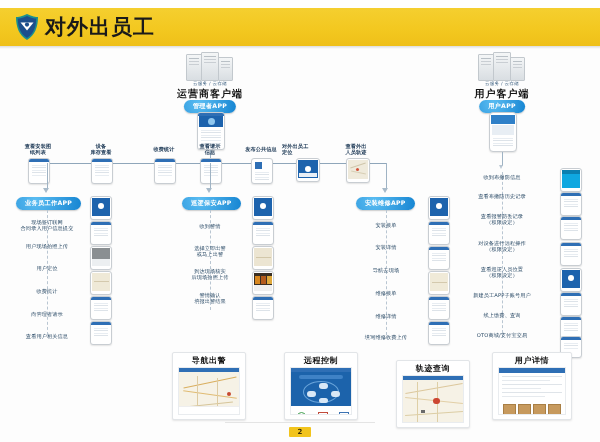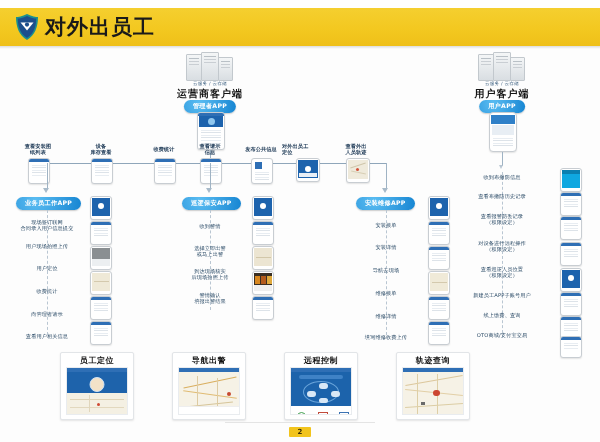--- a/index.html
+++ b/index.html
@@ -558,38 +558,20 @@
         <div class="scr" style="top:3px;">
           <div class="rows" style="top:1px;">
             <i></i>
             <i></i>
             <i></i>
           </div>
         </div>
     </div>
   </div>
 
-  <div class="card" style="left:60px;top:352px;width:72px;height:66px;">
-    <div class="ct">员工定位</div>
-    <div class="body">
-      <div class="hdrbar"></div>
-      <div class="bluepanel" style="top:4px;height:48%;">
-        <div style="position:absolute;left:50%;top:5px;transform:translateX(-50%);width:13px;height:13px;border-radius:50%;background:#f3e2c8;border:1.5px solid #cfe2f5;"></div>
-        <div style="position:absolute;left:14px;right:14px;top:21px;height:2px;background:#5d93c9;"></div>
-        <div style="position:absolute;left:8px;right:8px;top:25px;height:1.5px;background:#4b82bb;"></div>
-        <div style="position:absolute;left:8px;right:8px;top:28px;height:1.5px;background:#4b82bb;"></div>
-      </div>
-      <div class="mappanel" style="height:46%;">
-        <div style="position:absolute;left:3px;top:6px;right:3px;height:1px;background:#ddd2b6;"></div>
-        <div style="position:absolute;left:3px;top:14px;right:3px;height:1px;background:#e2d8be;"></div>
-        <div style="position:absolute;left:22px;top:2px;width:1px;bottom:2px;background:#e0d6bc;"></div>
-        <div style="position:absolute;left:30px;top:10px;width:3px;height:3px;border-radius:50%;background:#cf4a34;"></div>
-      </div>
-    </div>
-  </div>
 
   <div class="card" style="left:172px;top:352px;width:72px;height:66px;">
     <div class="ct">导航出警</div>
     <div class="body">
       <div class="hdrbar"></div>
       <div class="fullmap">
         <div style="position:absolute;left:4px;top:10px;width:54px;height:1px;background:#d9ae5e;transform:rotate(-12deg);"></div>
         <div style="position:absolute;left:4px;top:22px;width:54px;height:1px;background:#e0bb72;transform:rotate(8deg);"></div>
         <div style="position:absolute;left:6px;top:32px;width:48px;height:1px;background:#d6c59a;transform:rotate(-6deg);"></div>
         <div style="position:absolute;left:18px;top:4px;width:1px;height:40px;background:#ddcba2;"></div>
@@ -613,33 +595,53 @@
         <div style="position:absolute;left:28px;top:26px;width:9px;height:5px;border-radius:3px;background:#d9e8f6;"></div>
       </div>
       <div style="position:absolute;left:0;right:0;top:40px;bottom:0;background:#fff;">
         <div style="position:absolute;left:6px;top:4px;width:7px;height:7px;border:1px solid #3f9e4d;border-radius:50%;"></div>
         <div style="position:absolute;left:27px;top:4px;width:8px;height:7px;border:1px solid #c14a3a;"></div>
         <div style="position:absolute;left:48px;top:4px;width:8px;height:7px;border:1px solid #3c73b3;"></div>
       </div>
     </div>
   </div>
 
-  <div class="card" style="left:396px;top:352px;width:72px;height:66px;">
+  <div class="card" style="left:396px;top:360px;width:72px;height:66px;">
     <div class="ct">轨迹查询</div>
     <div class="body">
       <div class="hdrbar"></div>
       <div class="fullmap">
         <div style="position:absolute;left:2px;top:8px;width:58px;height:1px;background:#dcc79c;transform:rotate(-10deg);"></div>
         <div style="position:absolute;left:2px;top:20px;width:58px;height:1px;background:#e2cfa6;transform:rotate(6deg);"></div>
         <div style="position:absolute;left:2px;top:33px;width:58px;height:1px;background:#dccda4;transform:rotate(-4deg);"></div>
         <div style="position:absolute;left:14px;top:2px;width:1px;height:42px;background:#decfa6;"></div>
         <div style="position:absolute;left:34px;top:2px;width:1px;height:42px;background:#decfa6;"></div>
         <div style="position:absolute;left:30px;top:18px;width:7px;height:6px;border-radius:3px;background:#cc4631;"></div>
         <div style="position:absolute;left:18px;top:30px;width:4px;height:3px;background:#6a6a6a;"></div>
       </div>
     </div>
   </div>
 
+  <div class="card" style="left:492px;top:352px;width:78px;height:66px;">
+    <div class="ct">用户详情</div>
+    <div class="body">
+      <div style="position:absolute;left:0;right:0;top:0;height:5px;background:#2f6fb5;"></div>
+      <div style="position:absolute;left:3px;right:3px;top:8px;">
+        <div style="height:1px;background:#dfe4e9;margin-bottom:3px;"></div>
+        <div style="height:1px;background:#e6eaee;margin-bottom:3px;width:80%;"></div>
+        <div style="height:1px;background:#dfe4e9;margin-bottom:3px;"></div>
+        <div style="height:1px;background:#e6eaee;margin-bottom:3px;width:65%;"></div>
+        <div style="height:1px;background:#dfe4e9;margin-bottom:3px;"></div>
+        <div style="height:1px;background:#e6eaee;margin-bottom:3px;width:72%;"></div>
+      </div>
+      <div style="position:absolute;left:4px;top:36px;display:flex;gap:2px;">
+        <span style="display:block;width:11px;height:9px;background:#c79a5e;border:1px solid #a97f45;"></span>
+        <span style="display:block;width:11px;height:9px;background:#c79a5e;border:1px solid #a97f45;"></span>
+        <span style="display:block;width:11px;height:9px;background:#c79a5e;border:1px solid #a97f45;"></span>
+        <span style="display:block;width:11px;height:9px;background:#c79a5e;border:1px solid #a97f45;"></span>
+      </div>
+    </div>
+  </div>
 
   <div class="botline"></div>
   <div class="pgnum">2</div>
 
 </div>
 
 </body></html>

